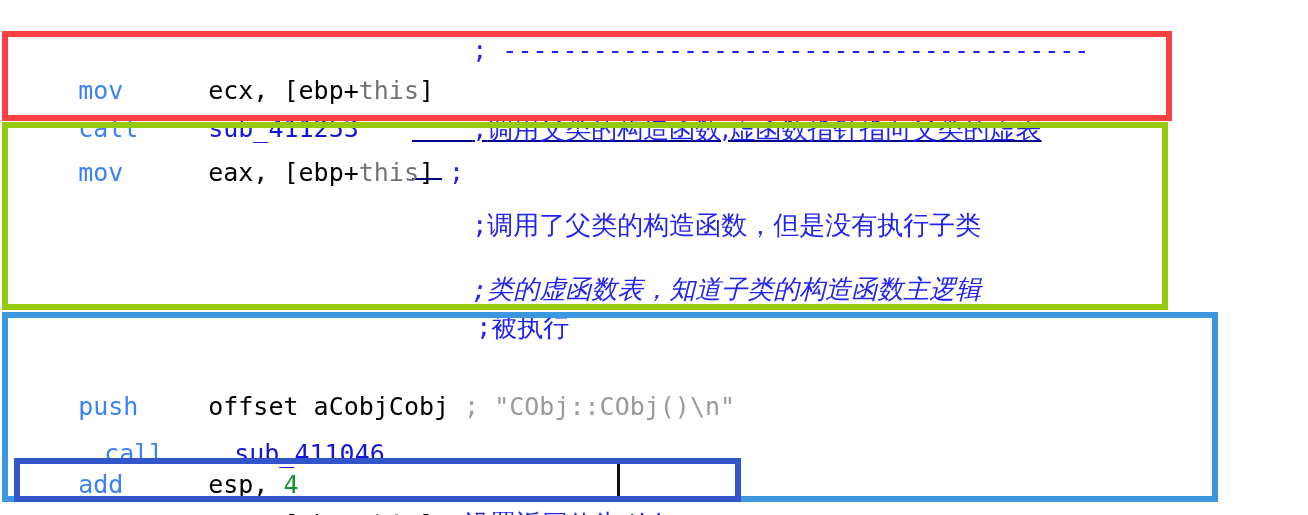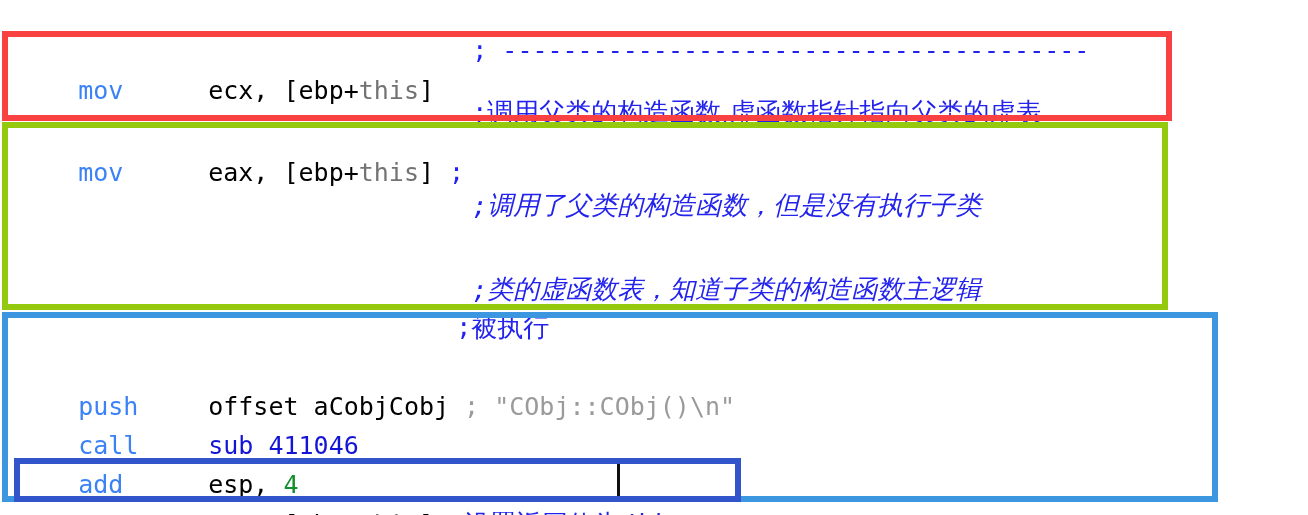--- a/index.html
+++ b/index.html
@@ -89,44 +89,47 @@
 <div id="code-layer">
 
   <div class="code-line" style="top:-6px; left:412px;">
     <span class="cmt">;</span><span class="dash"> <span>---------------------------------------</span></span>
   </div>
 
   <div class="code-line" style="top:34px;">
     <span class="mnemonic">mov</span><span class="ops">ecx, [ebp+</span><span class="kw-this">this</span><span class="ops">]</span>
   </div>
 
-  <div class="code-line" style="top:55px; left:412px;">
+  <div class="code-line" style="top:72px;">
+    <span class="mnemonic">call</span><span class="sym">sub_411253</span>
+  </div>
+  <div class="code-line" style="top:72px; left:412px;text-decoration:underline;">
     <span class="cmt">;</span><span class="cmt-cn">调用父类的构造函数,虚函数指针指向父类的虚表</span>
   </div>
 
   <div class="code-line" style="top:116px;">
     <span class="mnemonic">mov</span><span class="ops">eax, [ebp+</span><span class="kw-this">this</span><span class="ops">]</span><span class="cmt"> <span>;</span></span>
   </div>
 
-  <div class="cmt-line" style="top:148px; left:412px;font-style:italic;">
+  <div class="cmt-line" style="top:168px; left:412px;">
     <span class="cmt">;</span><span class="cmt-cn">调用了父类的构造函数，但是没有执行子类</span>
   </div>
   <div class="cmt-line" style="top:232px; left:412px;font-style:italic;">
     <span class="cmt">;</span><span class="cmt-cn">类的虚函数表，知道子类的构造函数主逻辑</span>
   </div>
-  <div class="cmt-line" style="top:270px; left:396px;">
+  <div class="cmt-line" style="top:270px; left:416px;">
     <span class="cmt">;</span><span class="cmt-cn">被执行</span>
   </div>
 
 
   <div class="code-line" style="top:350px;">
     <span class="mnemonic">push</span><span class="ops">offset aCobjCobj </span><span class="str">;</span><span class="str"> <span>"CObj::CObj()\n"</span></span>
   </div>
 
-  <div class="code-line" style="top:389px;">
+  <div class="code-line" style="top:397px;padding-left:26px;">
     <span class="mnemonic">call</span><span class="sym">sub_411046</span>
   </div>
 
   <div class="code-line" style="top:428px;">
     <span class="mnemonic">add</span><span class="ops">esp, </span><span class="num">4</span>
   </div>
 
   <div class="code-line" style="top:467px;">
     <span class="mnemonic">mov</span><span class="ops">eax, [ebp+</span><span class="kw-this">this</span><span class="ops">] </span><span class="cmt">;</span><span class="cmt-cn">设置</span><span class="cmt-cn">返回值为 this</span>
   </div>

